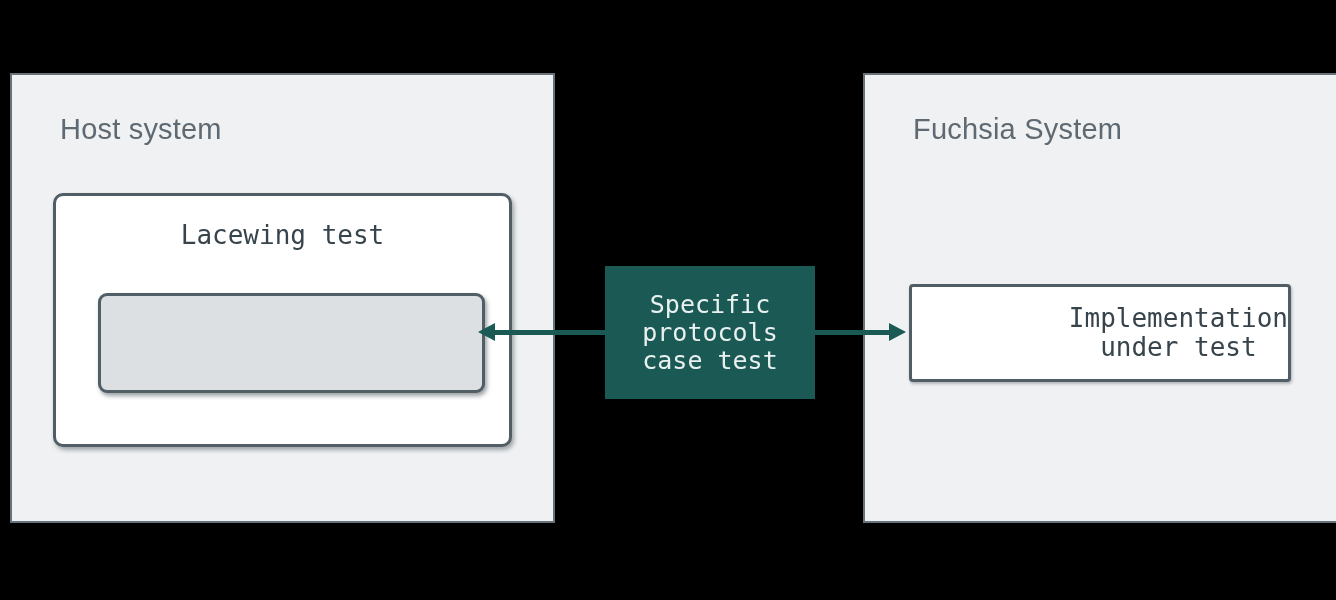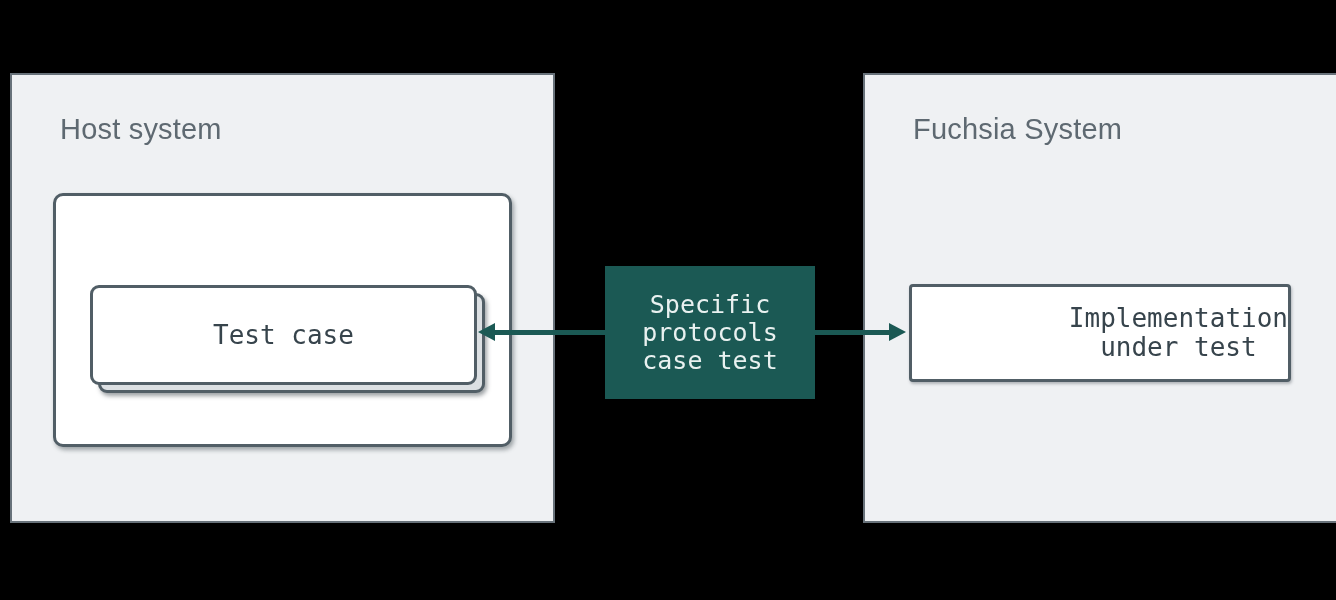--- a/index.html
+++ b/index.html
@@ -82,25 +82,23 @@
 </style>
 </head>
 <body>
 
 <div class="canvas">
 
   <section class="panel host">
     <div class="panel-title">Host system</div>
 
     <div class="lacewing">
+      <span class="mono lacewing-label">Lacewing test</span>
 
       <div class="card back"></div>
-      <div class="card front">
-        <span class="mono">Test case</span>
-      </div>
     </div>
   </section>
 
   <div class="teal-box">
     <span class="mono">Specific
 protocols
 case test</span>
   </div>
 
   <div class="arrow-line" id="line-left"></div>

